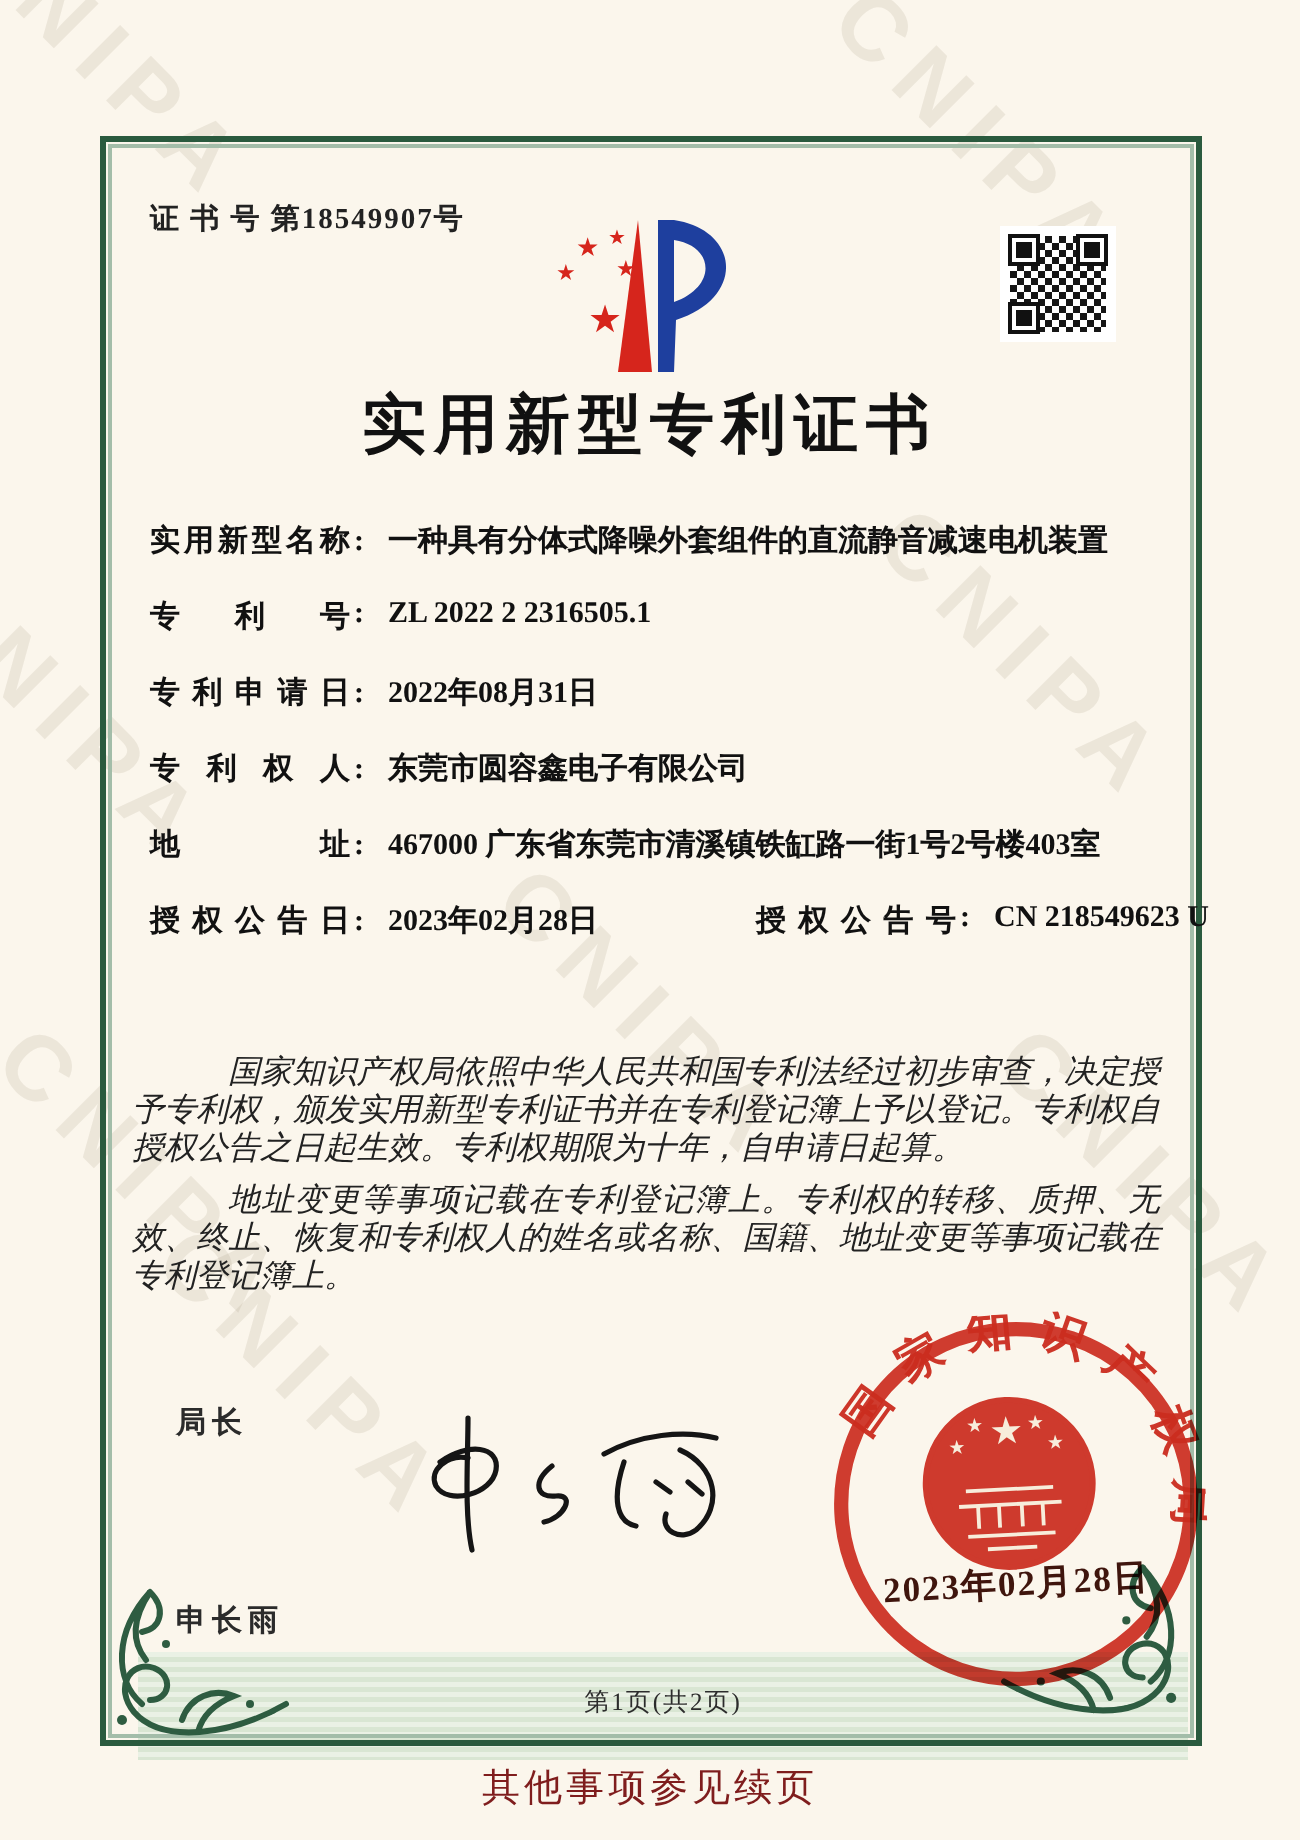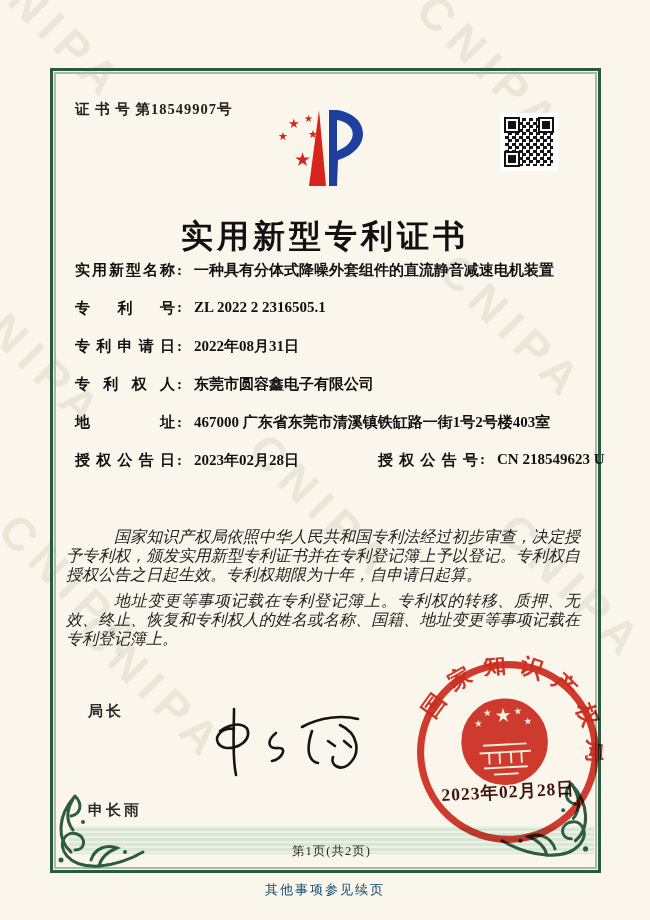--- a/index.html
+++ b/index.html
@@ -19,50 +19,50 @@
   
   .frame{
     position:absolute; left:50px; top:68px; width:545px; height:799px;
     border:3px solid #2a5a3e; z-index:2;
   }
   .frame::before{
     content:""; position:absolute; inset:1px; border:2px solid #a3bda9;
   }
   
   .band{
-    position:absolute; left:56px; right:56px; top:826px; height:28px;
+    position:absolute; left:56px; right:56px; top:826px; height:54px;
     background:repeating-linear-gradient(180deg,#eaf1e5 0 2.5px,#d9e6d3 2.5px 5px);
     z-index:1; text-align:center;margin-left:13px;
   }
   .page-number{
     position:relative; top:17px; font-size:12.5px; letter-spacing:1px; color:#2c2c2c;
   }
   .flourish{position:absolute; z-index:3;}
   .footer-note{
     position:absolute; left:0; right:0; top:881px; text-align:center;
-    font-size:13px; letter-spacing:2px; color:#0c4a6e; z-index:2;
+    font-size:19px; letter-spacing:2px; color:#7f1d1d; z-index:2;
   }
   .cert-no{
     position:absolute; left:75px; top:100px; font-size:14.5px; letter-spacing:1px;
     color:#222; z-index:4; font-weight:600;text-align:right;
   }
   .logo{position:absolute; left:272px; top:108px; z-index:4;}
   
   .qr{position:absolute; left:500px; top:113px; width:58px; height:58px; background:#fff; z-index:4;}
   .qr-pat{
     position:absolute; inset:5px;
     background:repeating-conic-gradient(#161616 0% 25%, #ffffff 0% 50%);
     background-size:7px 7px;
   }
   .qr .finder{position:absolute; width:12px; height:12px; border:2.5px solid #111; background:#fff;}
   .qr .finder::after{content:""; position:absolute; inset:2px; background:#111;}
   .qr .f-tl{left:4px; top:4px;} .qr .f-tr{right:4px; top:4px;} .qr .f-bl{left:4px; bottom:4px;}
   .title{
     position:absolute; left:0; right:0; top:191px; text-align:center;
-    font-size:32px; font-weight:bold; letter-spacing:4px; color:#111; z-index:4;margin-top:24px;
+    font-size:32px; font-weight:bold; letter-spacing:4px; color:#111; z-index:4;
   }
   .fields{position:absolute; left:75px; top:261px; right:60px; z-index:4;}
   .field-row{position:relative; height:20px; margin-bottom:18px; font-size:15px; font-weight:600; color:#111; white-space:nowrap;}
   .f-label{display:inline-block; width:100px; text-align:justify; text-align-last:justify; vertical-align:top;}
   .f-colon{display:inline-block; margin:0 12px 0 2px;}
   .f-pair2{position:absolute; left:303px; top:0;}
   .paras{position:absolute; left:66px; top:527px; width:514px; z-index:4;}
   .para{
     font-size:16px; line-height:19px; text-align:justify; text-indent:3em;
     font-style:italic; color:#222; margin:0 0 7px 0; font-weight:500;

